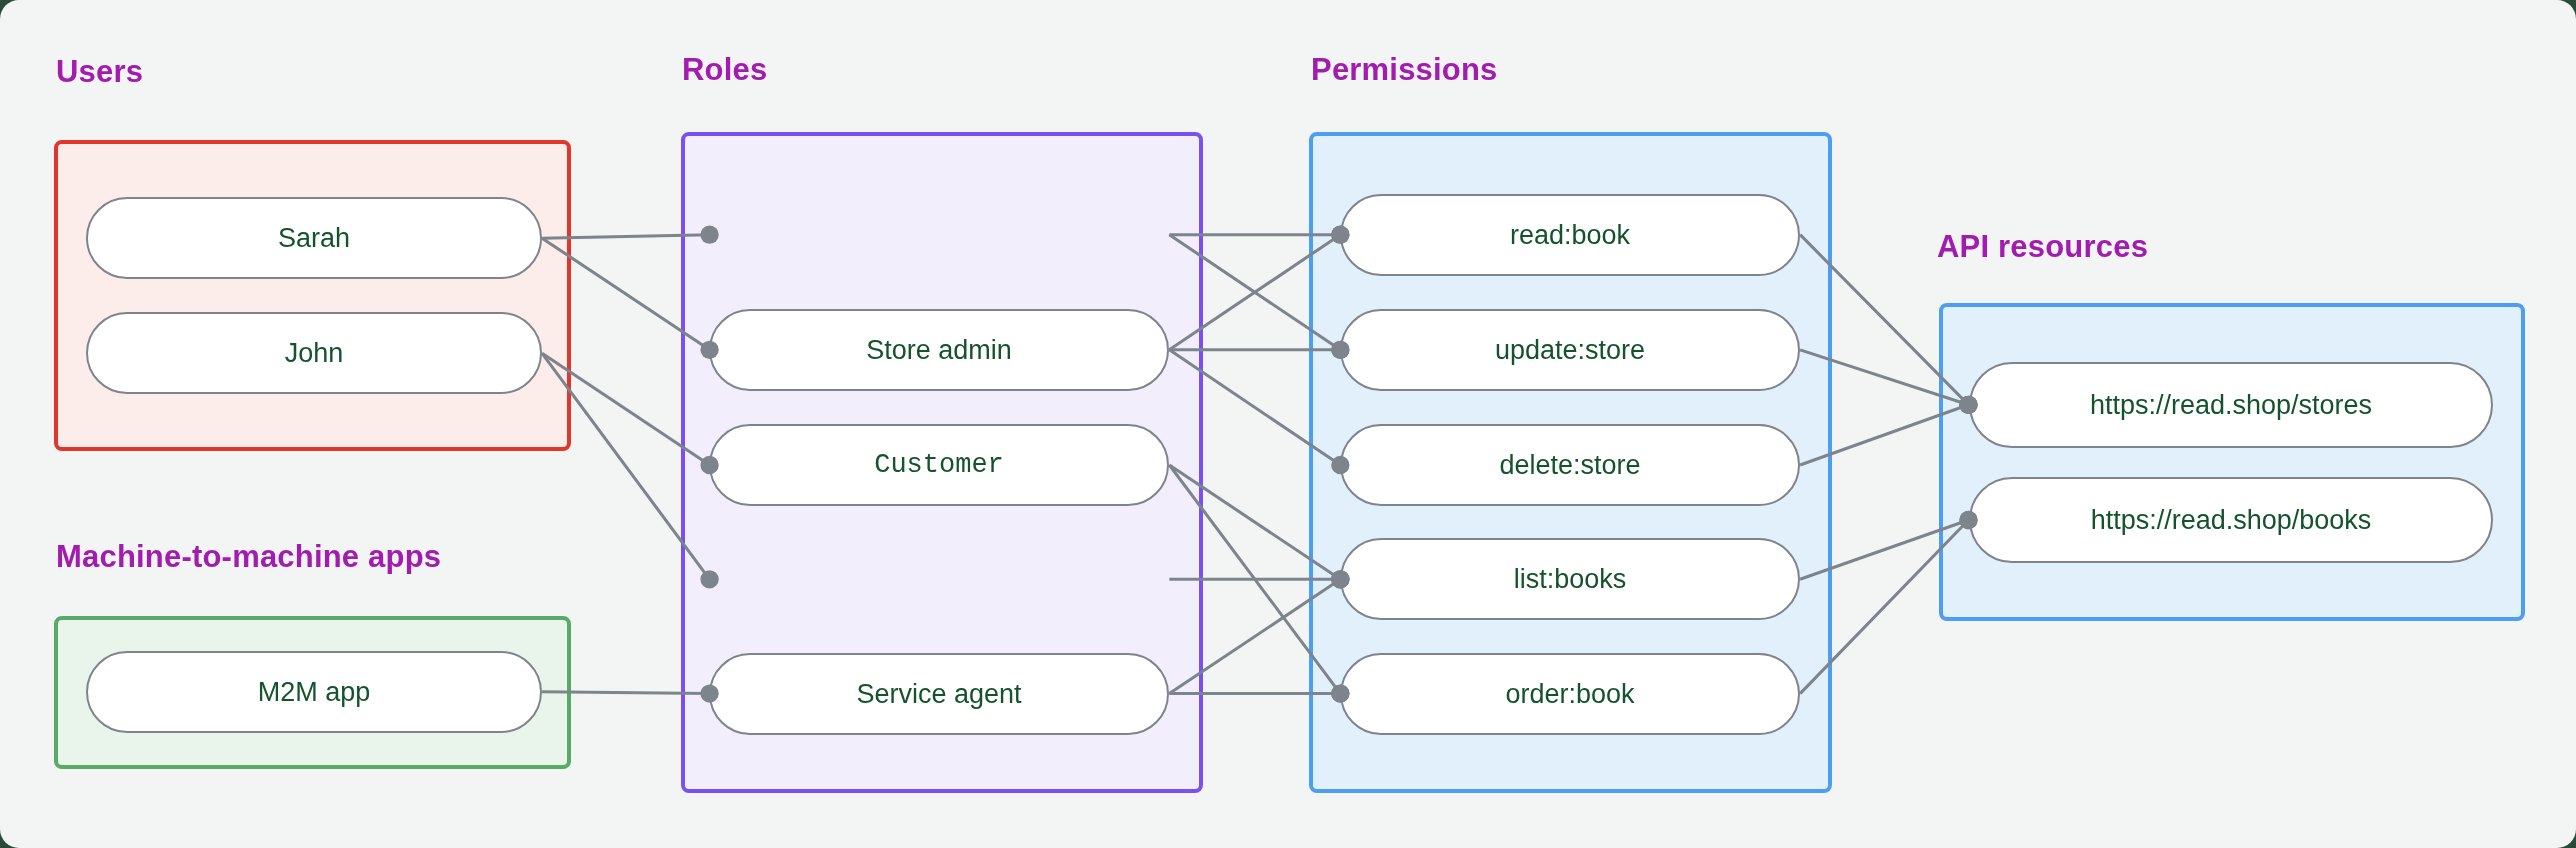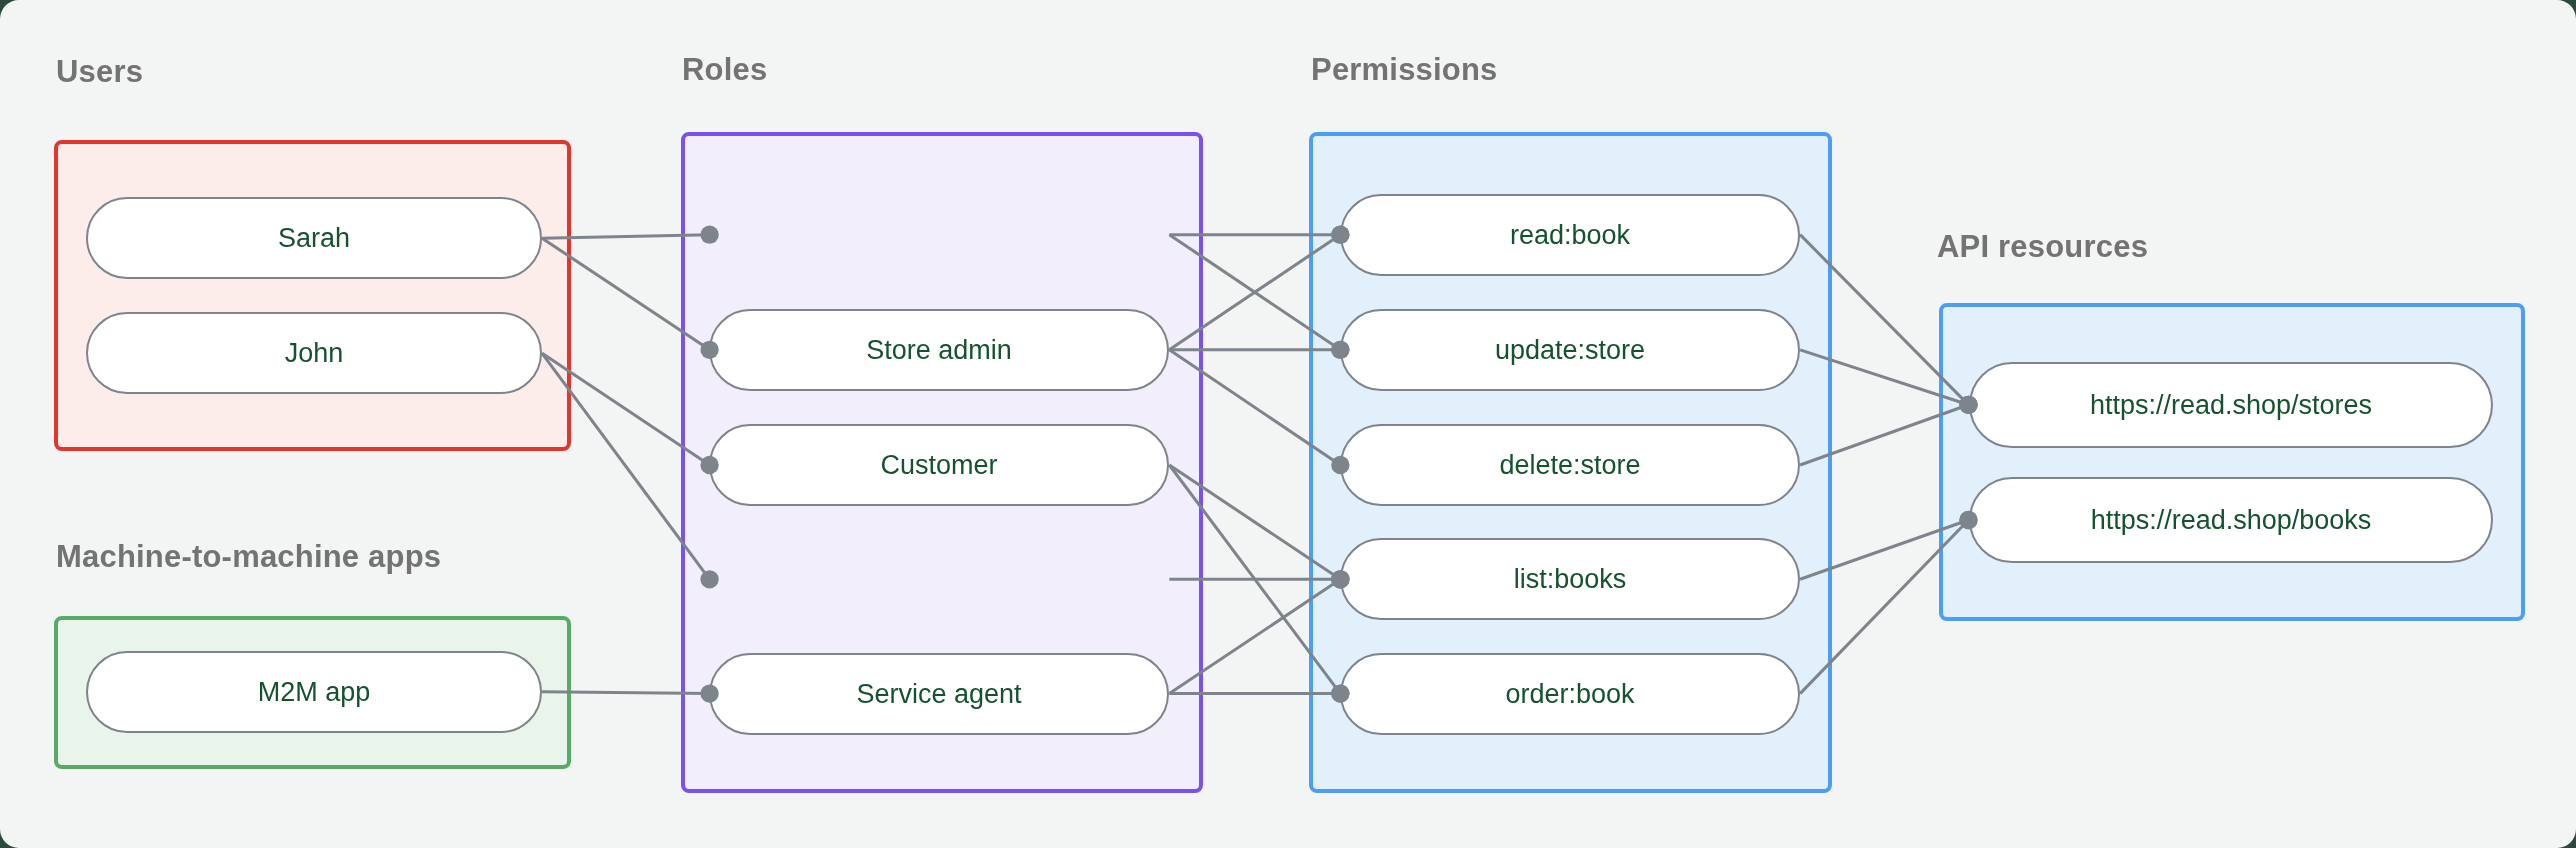--- a/index.html
+++ b/index.html
@@ -12,21 +12,21 @@
   }
   #diagram{
     position:absolute;inset:0;
     background:#f3f5f4;
     border-radius:19px;
   }
   .glabel{
     position:absolute;
     font-size:31px;
     font-weight:600;
-    color:#737373;
+    color:#a21caf;
     letter-spacing:0.2px;
     white-space:nowrap;
     z-index:2;
   }
   .gbox{
     position:absolute;
     border:4.4px solid #999;
     border-radius:7.9px;
     box-sizing:border-box;
     z-index:1;
@@ -76,21 +76,21 @@
     <span>John</span>
   </div>
 
   <div class="pill" style="left:86px;top:651px;width:456px;height:82px;">
     <span>M2M app</span>
   </div>
 
   <div class="pill" style="left:709px;top:309px;width:460px;height:82px;">
     <span>Store admin</span>
   </div>
-  <div class="pill" style="left:709px;top:424px;width:460px;height:82px;">
+  <div class="pill" style="left:709px;top:424px;width:460px;height:82px;font-family:Liberation Mono, monospace;">
     <span>Customer</span>
   </div>
   <div class="pill" style="left:709px;top:653px;width:460px;height:82px;">
     <span>Service agent</span>
   </div>
 
   <div class="pill" style="left:1340px;top:194px;width:460px;height:82px;">
     <span>read:book</span>
   </div>
   <div class="pill" style="left:1340px;top:309px;width:460px;height:82px;">

